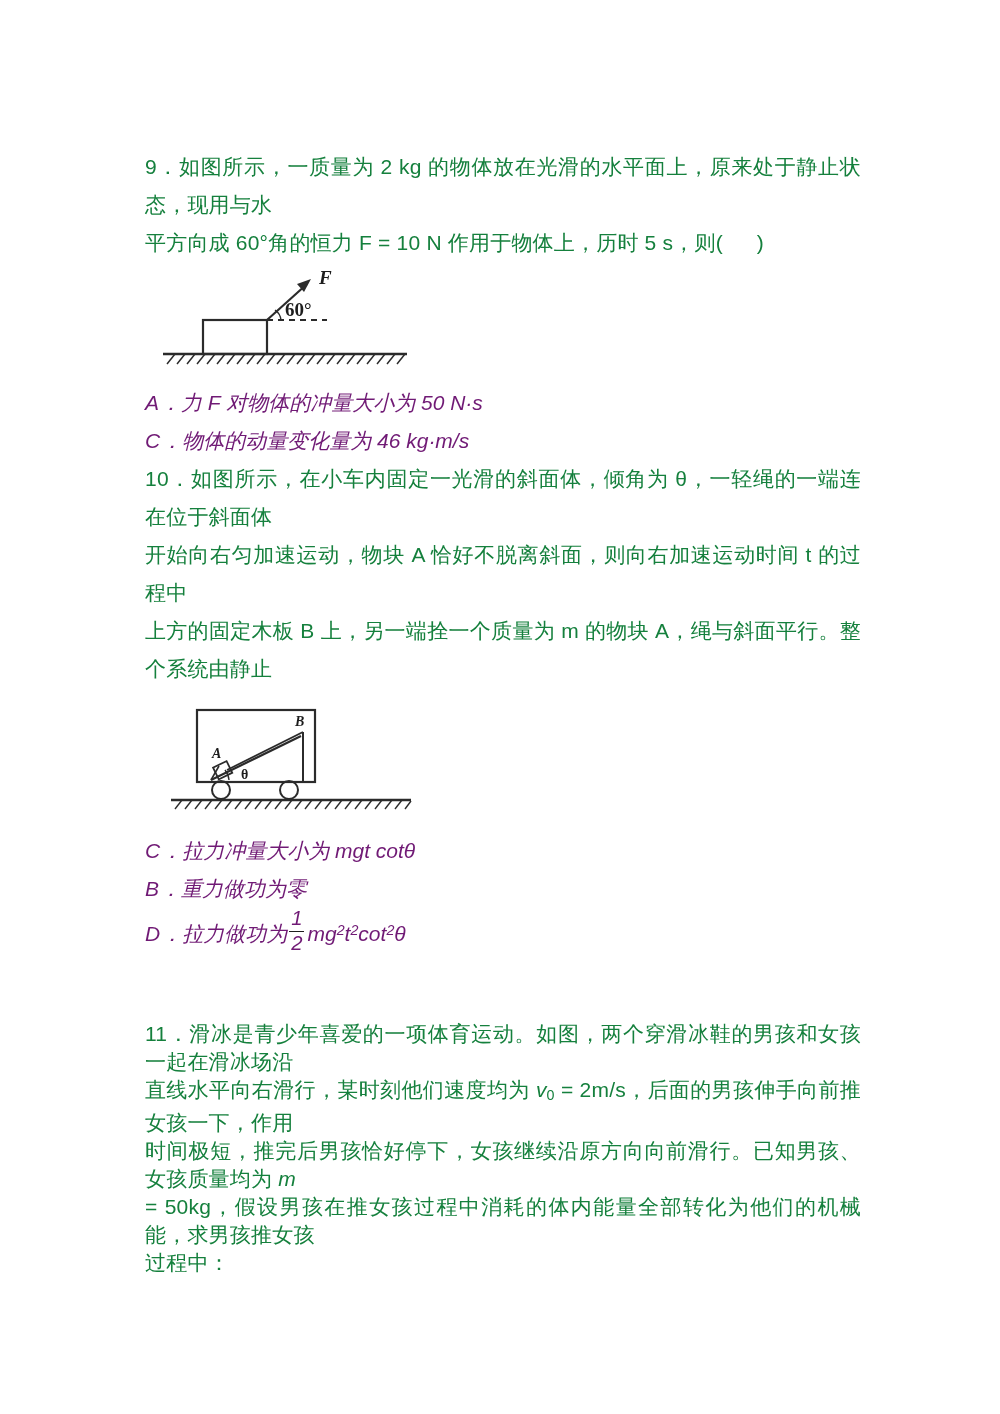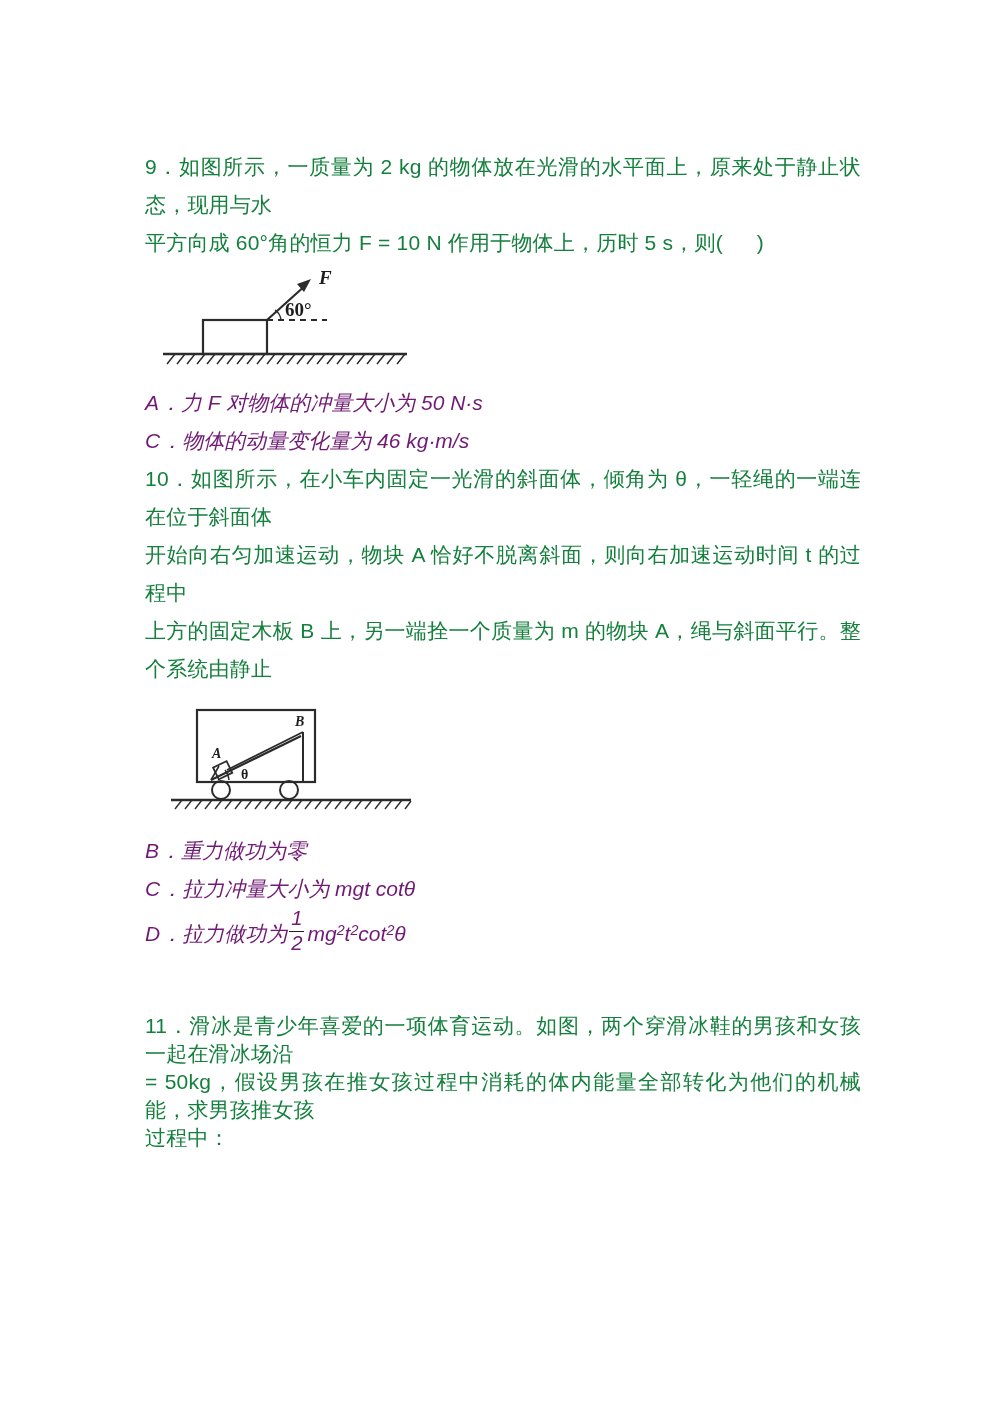--- a/index.html
+++ b/index.html
@@ -35,20 +35,21 @@
 
   .q-stem {
     font-size: 21px;
     line-height: 38px;
     letter-spacing: 0.2px;
     text-align: justify;
     color: #15803d;
   }
   .q-stem.tight {
     line-height: 28px;
+    margin-top: 8px;
   }
 
   .opt-list { margin-top: 6px; }
   .opt {
     font-size: 21px;
     line-height: 38px;
     color: #701a75;
     white-space: nowrap;
     font-style: italic;
   }
@@ -199,30 +200,32 @@
             <line x1="238" y1="107" x2="244" y2="99"></line>
           </g>
 
           <text x="45" y="56" font-family="'Liberation Serif','DejaVu Serif',serif" font-size="14" font-style="italic" font-weight="bold" fill="#1d1d1d">A</text>
           <text x="128" y="24" font-family="'Liberation Serif','DejaVu Serif',serif" font-size="14" font-style="italic" font-weight="bold" fill="#1d1d1d">B</text>
           <text x="74" y="77" font-family="'Liberation Serif','DejaVu Serif',serif" font-size="14" font-weight="bold" fill="#1d1d1d">θ</text>
         </svg>
       </div>
 
       <div class="opt-list">
+        <div class="opt"><span class="lbl">C</span><span>．</span><span>拉力冲量大小为  mgt cotθ</span></div>
         <div class="opt"><span class="lbl">B</span><span>．</span><span>重力做功为零</span></div>
-        <div class="opt"><span class="lbl">C</span><span>．</span><span>拉力冲量大小为  mgt cotθ</span></div>
         <div class="opt" style="line-height:44px;"><span class="lbl">D</span><span>．</span><span>拉力做功为</span><span class="frac"><span class="num">1</span><span class="bar"></span><span class="den">2</span></span><span>mg</span><sup class="m">2</sup><span>t</span><sup class="m">2</sup><span>cot</span><sup class="m">2</sup><span>θ</span></div>
       </div>
     </div>
 
     <div class="spacer-lg"></div>
 
     <div class="q-block">
       <div class="q-stem tight">
         <div>11．滑冰是青少年喜爱的一项体育运动。如图，两个穿滑冰鞋的男孩和女孩一起在滑冰场沿</div>
+        <div><span>直线水平向右滑行，某时刻他们速度均为</span> <span class="ital">v</span><sub class="m">0</sub><span> = 2m/s，后面的男孩伸手向前推女孩一下，作用</span></div>
+        <div><span>时间极短，推完后男孩恰好停下，女孩继续沿原方向向前滑行。已知男孩、女孩质量均为</span> <span class="ital">m</span></div>
         <div> = 50kg，假设男孩在推女孩过程中消耗的体内能量全部转化为他们的机械能，求男孩推女孩</div>
         <div>过程中：</div>
       </div>
     </div>
 
   </div>
 </div>
 
 </body></html>

